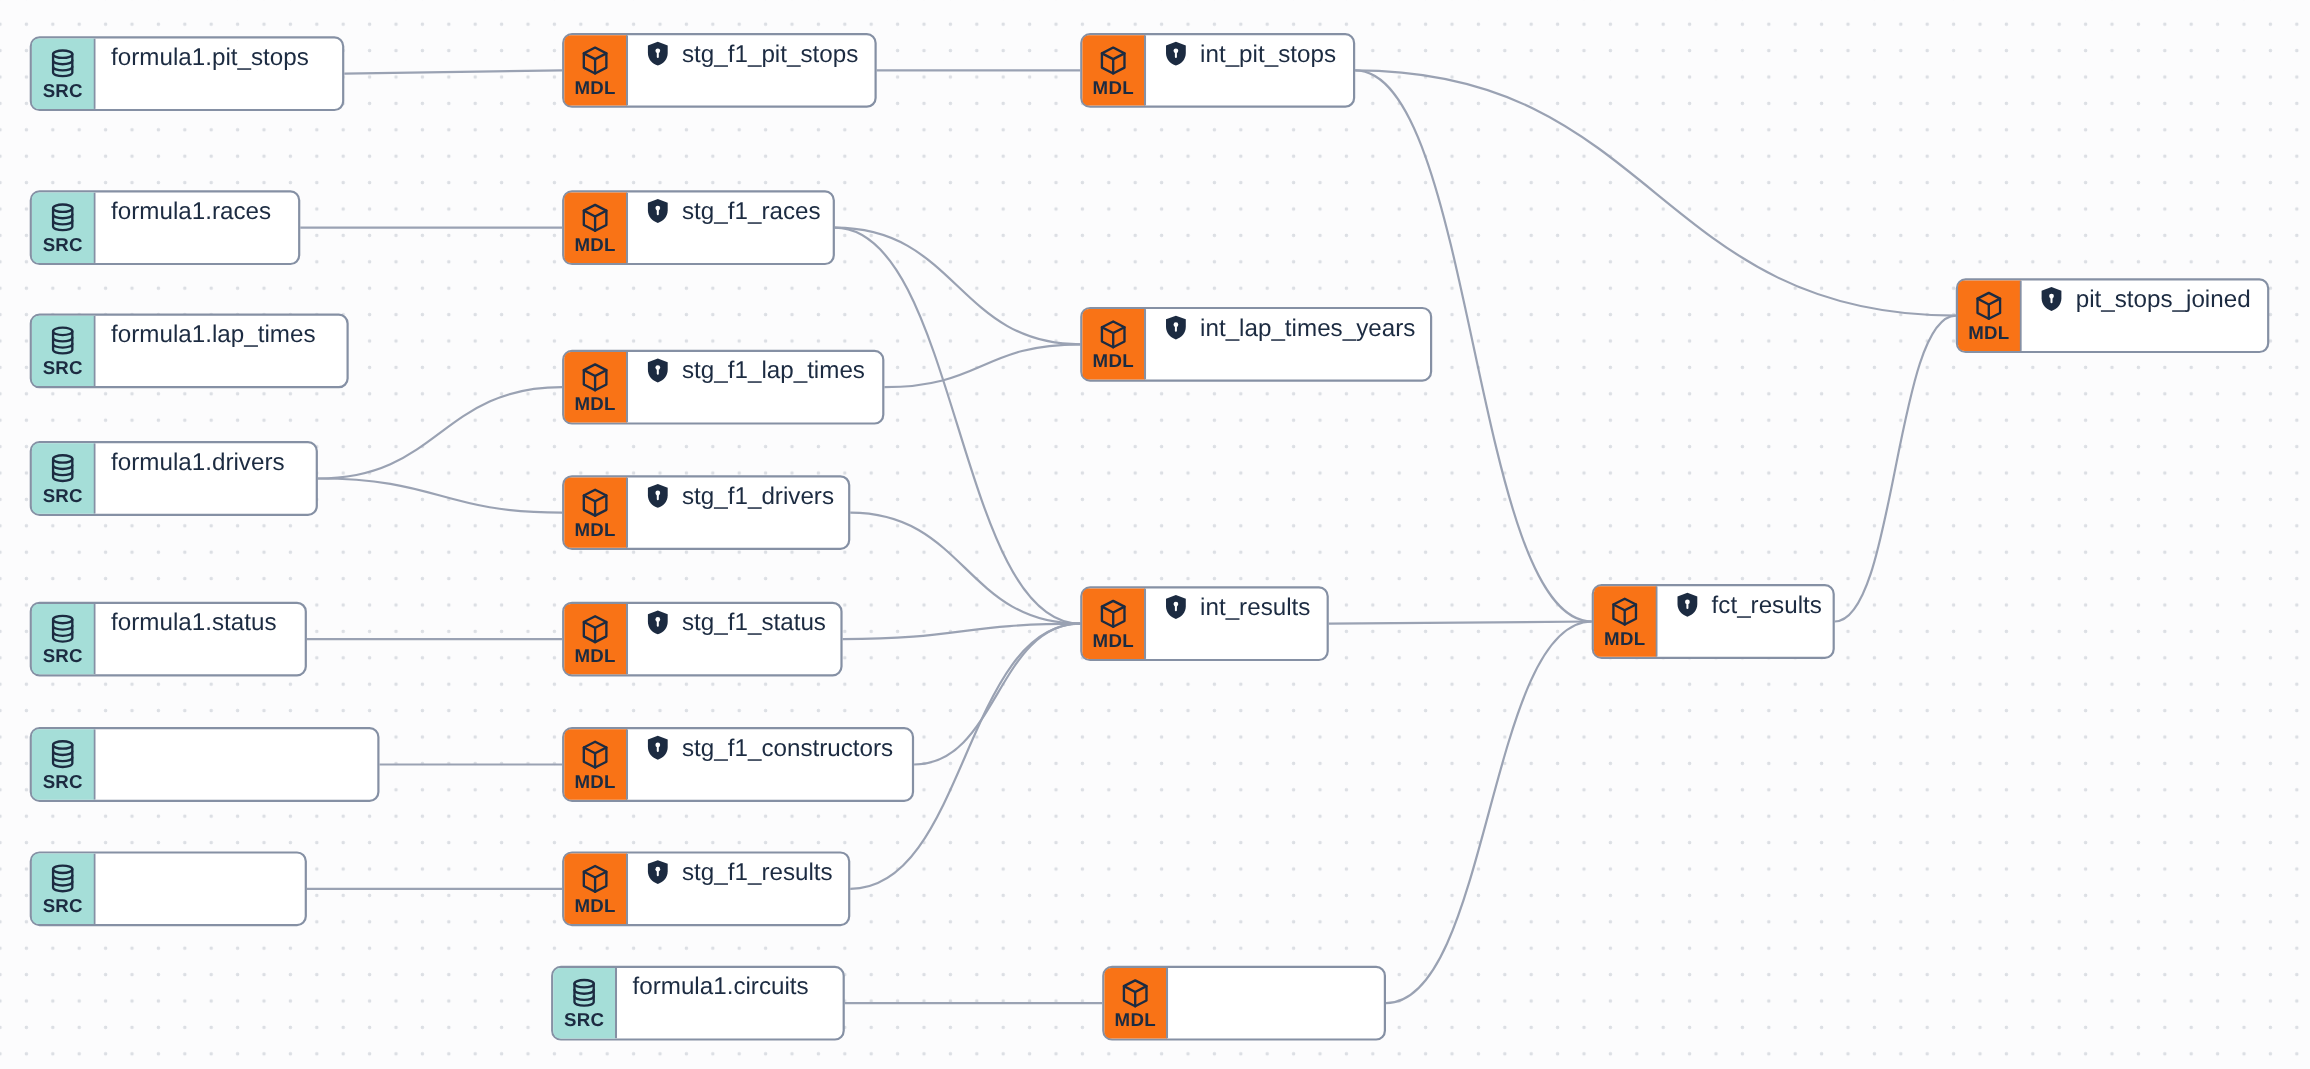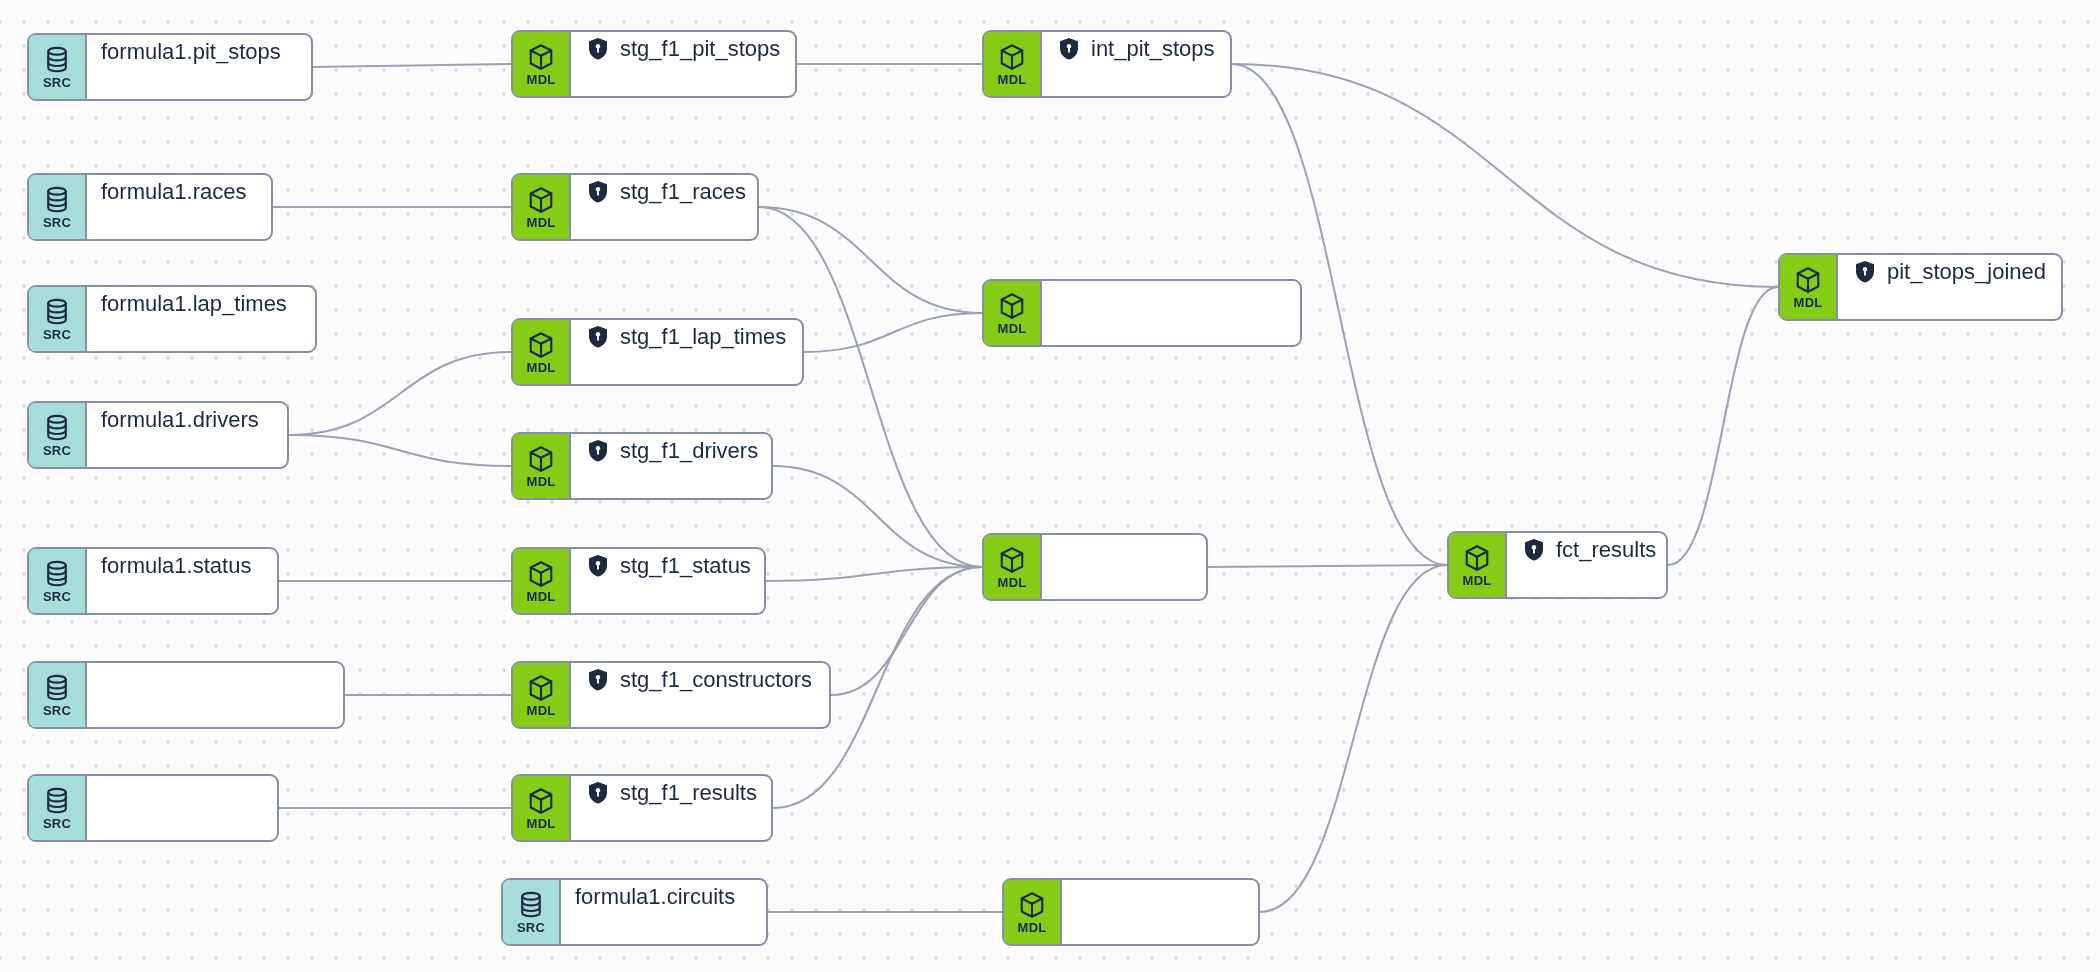--- a/index.html
+++ b/index.html
@@ -28,23 +28,23 @@
     cursor: pointer;
   }
   .badge {
     flex: 0 0 56px; width: 56px;
     display: flex; flex-direction: column; align-items: center; justify-content: center;
     gap: 1px;
     border-right: 2px solid #8590a4;
     border-radius: 6px 0 0 6px;
   }
   .badge.src { background: #a5ded8; }
-  .badge.mdl { background: #84cc16; }
+  .badge.mdl { background: #f97316; }
   .badge-label {
-    font-size: 13px; font-weight: 700; letter-spacing: 0.2px;
+    font-size: 17px; font-weight: 700; letter-spacing: 0.2px;
     color: #1c2b41; line-height: 1.05;
   }
   .badge svg { display: block; }
   .node-label {
     flex: 1 1 auto;
     display: flex; align-items: flex-start;
     padding: 4px 14px; gap: 9px;
     white-space: nowrap; overflow: hidden;
   }
   .node-name {
@@ -377,31 +377,47 @@
       <div class="badge mdl">
         <svg width="30" height="30" viewBox="0 0 24 24">
           <g fill="none" stroke="#1c2b41" stroke-width="1.7" stroke-linejoin="round" stroke-linecap="round">
             <path d="M12 2.6l8.2 4.2v10.4L12 21.4l-8.2-4.2V6.8L12 2.6z"></path>
             <path d="M3.8 6.8L12 11l8.2-4.2"></path>
             <path d="M12 11v10.4"></path>
           </g>
         </svg>
         <span class="badge-label">MDL</span>
       </div>
+      <div class="node-label">
+        <svg class="shield" width="26" height="26" viewBox="0 0 24 24">
+          <path fill="#1c2b41" d="M12 1.8l8.3 3.1v6.3c0 5.2-3.5 9-8.3 10.6C7.2 20.2 3.7 16.4 3.7 11.2V4.9L12 1.8z"></path>
+          <circle cx="12" cy="9.4" r="2" fill="#ffffff"></circle>
+          <rect x="11.15" y="10.4" width="1.7" height="5" rx="0.85" fill="#ffffff"></rect>
+        </svg>
+        <span class="node-name">int_lap_times_years</span>
+      </div>
     </div>
     <div class="node" style="left: 982px; top: 533px; width: 226px;">
       <div class="badge mdl">
         <svg width="30" height="30" viewBox="0 0 24 24">
           <g fill="none" stroke="#1c2b41" stroke-width="1.7" stroke-linejoin="round" stroke-linecap="round">
             <path d="M12 2.6l8.2 4.2v10.4L12 21.4l-8.2-4.2V6.8L12 2.6z"></path>
             <path d="M3.8 6.8L12 11l8.2-4.2"></path>
             <path d="M12 11v10.4"></path>
           </g>
         </svg>
         <span class="badge-label">MDL</span>
+      </div>
+      <div class="node-label">
+        <svg class="shield" width="26" height="26" viewBox="0 0 24 24">
+          <path fill="#1c2b41" d="M12 1.8l8.3 3.1v6.3c0 5.2-3.5 9-8.3 10.6C7.2 20.2 3.7 16.4 3.7 11.2V4.9L12 1.8z"></path>
+          <circle cx="12" cy="9.4" r="2" fill="#ffffff"></circle>
+          <rect x="11.15" y="10.4" width="1.7" height="5" rx="0.85" fill="#ffffff"></rect>
+        </svg>
+        <span class="node-name">int_results</span>
       </div>
     </div>
     <div class="node" style="left: 1447px; top: 531px; width: 221px;">
       <div class="badge mdl">
         <svg width="30" height="30" viewBox="0 0 24 24">
           <g fill="none" stroke="#1c2b41" stroke-width="1.7" stroke-linejoin="round" stroke-linecap="round">
             <path d="M12 2.6l8.2 4.2v10.4L12 21.4l-8.2-4.2V6.8L12 2.6z"></path>
             <path d="M3.8 6.8L12 11l8.2-4.2"></path>
             <path d="M12 11v10.4"></path>
           </g>

